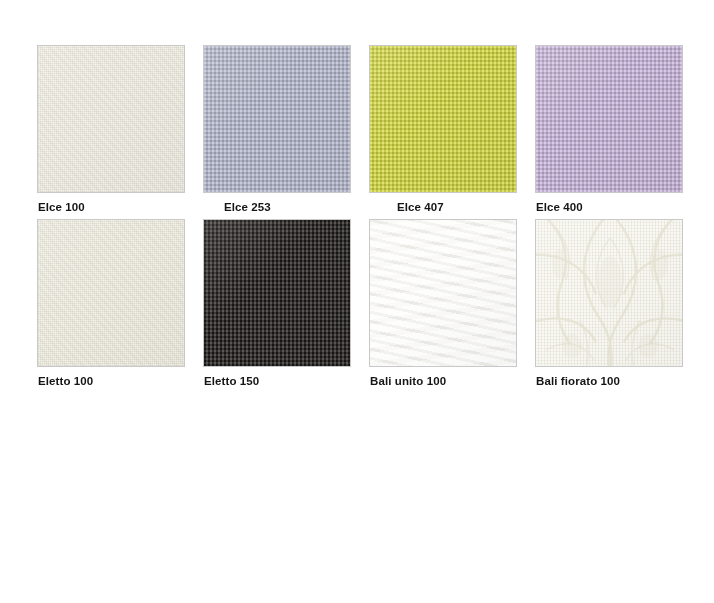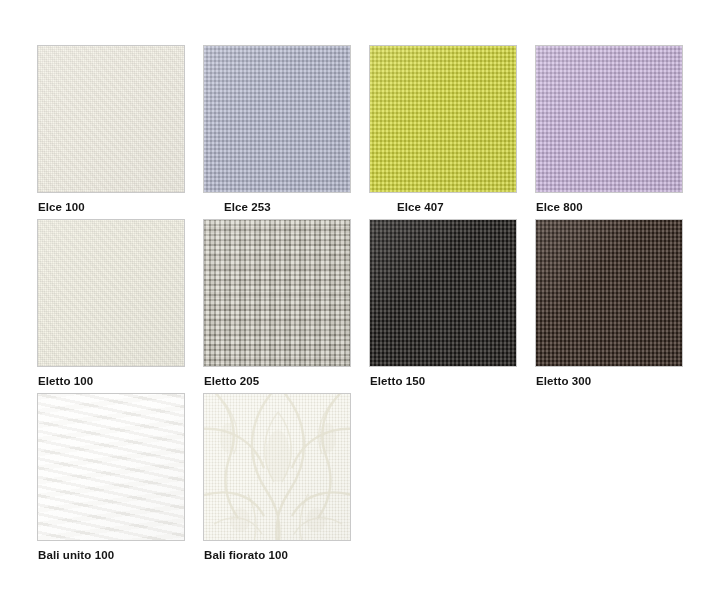--- a/index.html
+++ b/index.html
@@ -214,49 +214,35 @@
         <div class="swatch-texture tex-canvas"></div>
         <div class="sheen"></div>
       </div>
       <div class="swatch-label" style="color: rgb(21, 21, 21); margin-left: 27px;">Elce 407</div>
     </div>
     <div class="swatch-cell">
       <div class="swatch-chip" style="border-color: rgb(201, 201, 201); background: rgb(206, 185, 224);">
         <div class="swatch-texture tex-canvas"></div>
         <div class="sheen"></div>
       </div>
-      <div class="swatch-label" style="color: rgb(21, 21, 21);">Elce 800</div>
+      <div class="swatch-label" style="color: rgb(21, 21, 21);">Elce 400</div>
     </div>
     <div class="swatch-cell">
       <div class="swatch-chip" style="border-color: rgb(201, 201, 201); background: rgb(243, 241, 228);">
         <div class="swatch-texture tex-fineweave"></div>
         <div class="sheen"></div>
       </div>
       <div class="swatch-label" style="color: rgb(21, 21, 21);">Eletto 100</div>
     </div>
     <div class="swatch-cell">
-      <div class="swatch-chip" style="border-color: rgb(201, 201, 201); background: rgb(198, 194, 178);">
-        <div class="swatch-texture tex-linen"></div>
-        <div class="sheen"></div>
-      </div>
-      <div class="swatch-label" style="color: rgb(21, 21, 21);">Eletto 205</div>
-    </div>
-    <div class="swatch-cell">
       <div class="swatch-chip" style="border-color: rgb(201, 201, 201); background: rgb(42, 39, 36);">
         <div class="swatch-texture tex-basketdark"></div>
         <div class="sheen"></div>
       </div>
       <div class="swatch-label" style="color: rgb(21, 21, 21);">Eletto 150</div>
-    </div>
-    <div class="swatch-cell">
-      <div class="swatch-chip" style="border-color: rgb(201, 201, 201); background: rgb(70, 52, 42);">
-        <div class="swatch-texture tex-basketdark"></div>
-        <div class="sheen"></div>
-      </div>
-      <div class="swatch-label" style="color: rgb(21, 21, 21);">Eletto 300</div>
     </div>
     <div class="swatch-cell">
       <div class="swatch-chip" style="border-color: rgb(201, 201, 201); background: rgb(251, 250, 246);">
         <div class="swatch-texture tex-moire"></div>
         <div class="sheen"></div>
       </div>
       <div class="swatch-label" style="color: rgb(21, 21, 21);">Bali unito 100</div>
     </div>
     <div class="swatch-cell">
       <div class="swatch-chip" style="border-color: rgb(201, 201, 201); background: rgb(244, 242, 230);">

